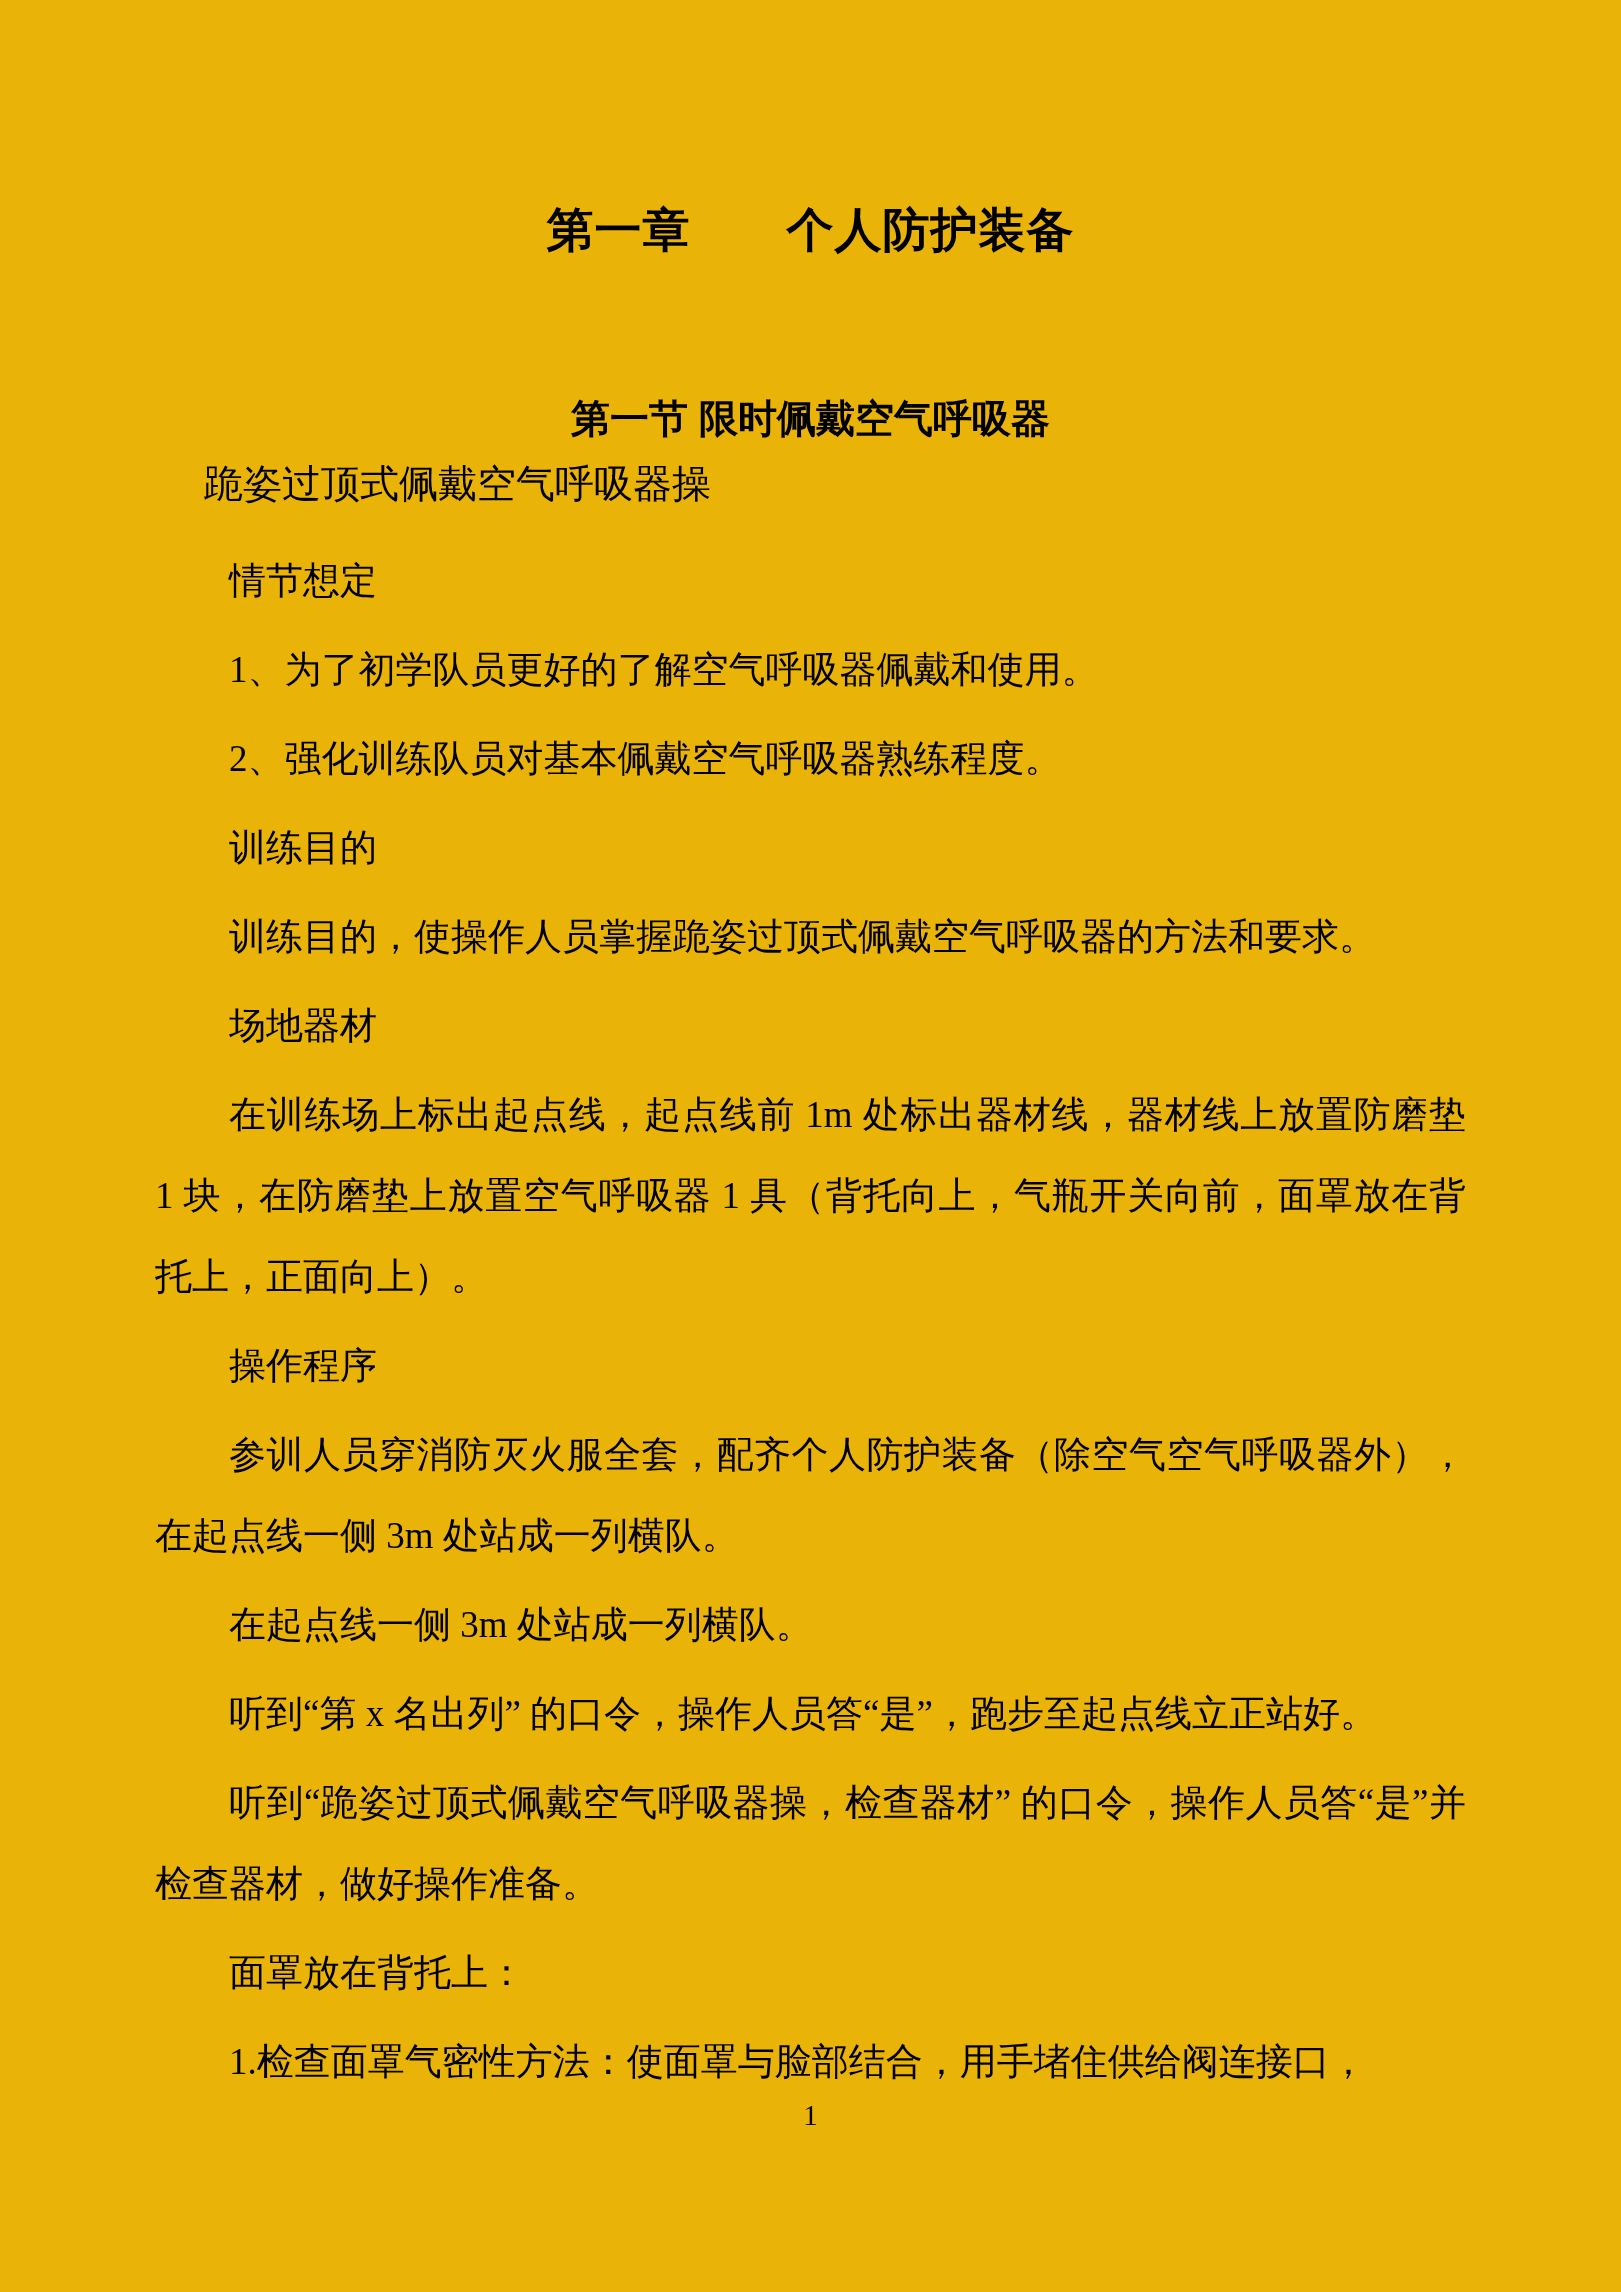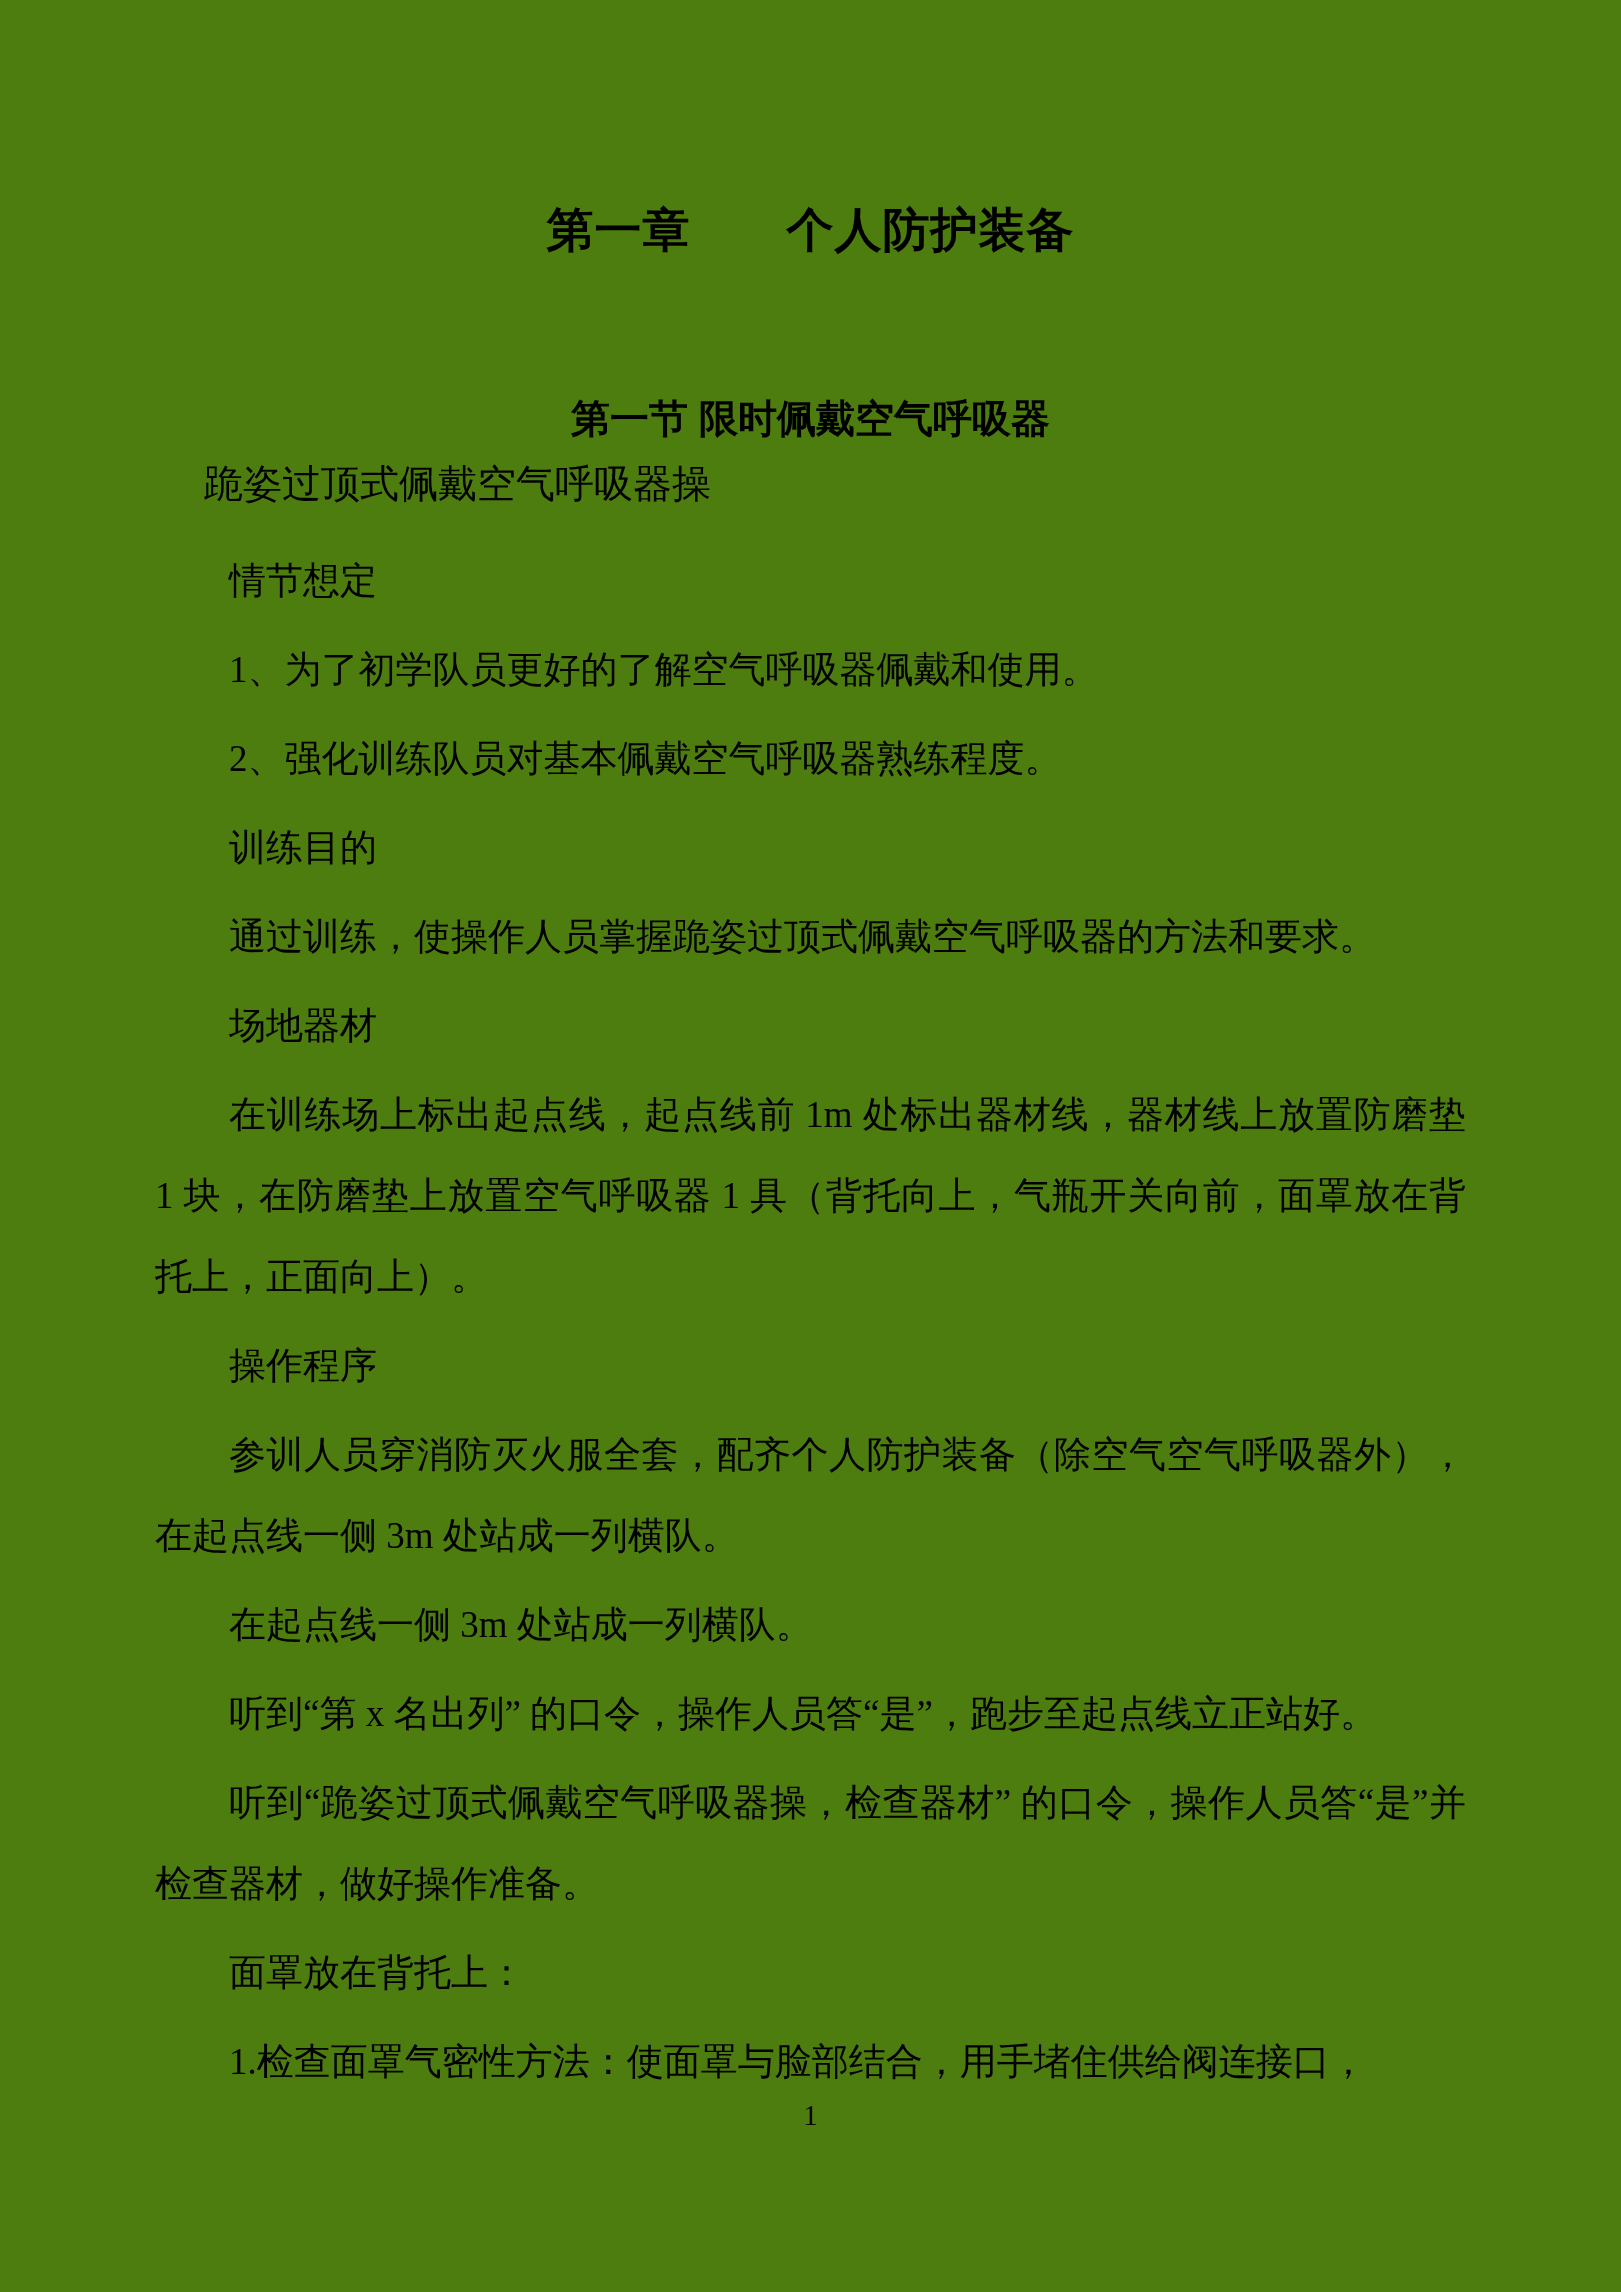--- a/index.html
+++ b/index.html
@@ -4,21 +4,21 @@
 <style>
   html, body {
     margin: 0;
     padding: 0;
     background: #ffffff;
   }
   .page {
     position: relative;
     width: 1621px;
     height: 2293px;
-    background: #4d7c0f;
+    background: #eab308;
     color: #000000;
     font-family: "Liberation Serif", serif;
     overflow: hidden;
   }
   .chapter-title {
     position: absolute;
     top: 202px;
     left: 0;
     right: 0;
     margin: 0;
@@ -83,21 +83,21 @@
 
   <h2 class="section-title">第一节 限时佩戴空气呼吸器</h2>
 
   <h3 class="subsection-title">跪姿过顶式佩戴空气呼吸器操</h3>
 
   <div class="body-text">
     <p class="para">情节想定</p>
     <p class="para">1、为了初学队员更好的了解空气呼吸器佩戴和使用。</p>
     <p class="para">2、强化训练队员对基本佩戴空气呼吸器熟练程度。</p>
     <p class="para">训练目的</p>
-    <p class="para">通过训练，使操作人员掌握跪姿过顶式佩戴空气呼吸器的方法和要求。</p>
+    <p class="para">训练目的，使操作人员掌握跪姿过顶式佩戴空气呼吸器的方法和要求。</p>
     <p class="para">场地器材</p>
     <p class="para">在训练场上标出起点线，起点线前 1m 处标出器材线，器材线上放置防磨垫 1 块，在防磨垫上放置空气呼吸器 1 具（背托向上，气瓶开关向前，面罩放在背托上，正面向上）。</p>
     <p class="para">操作程序</p>
     <p class="para">参训人员穿消防灭火服全套，配齐个人防护装备（除空气空气呼吸器外），在起点线一侧 3m 处站成一列横队。</p>
     <p class="para">在起点线一侧 3m 处站成一列横队。</p>
     <p class="para">听到“第 x 名出列” 的口令，操作人员答“是”，跑步至起点线立正站好。</p>
     <p class="para">听到“跪姿过顶式佩戴空气呼吸器操，检查器材” 的口令，操作人员答“是”并检查器材，做好操作准备。</p>
     <p class="para">面罩放在背托上：</p>
     <p class="para">1.检查面罩气密性方法：使面罩与脸部结合，用手堵住供给阀连接口，</p>
   </div>

